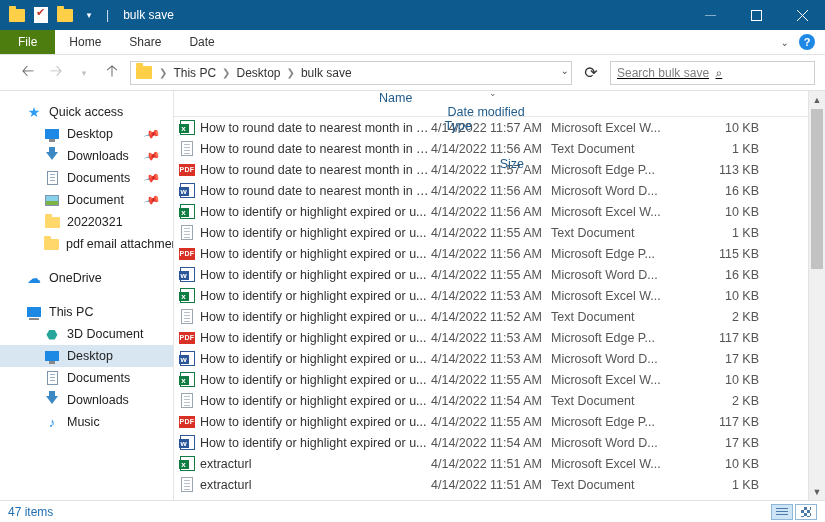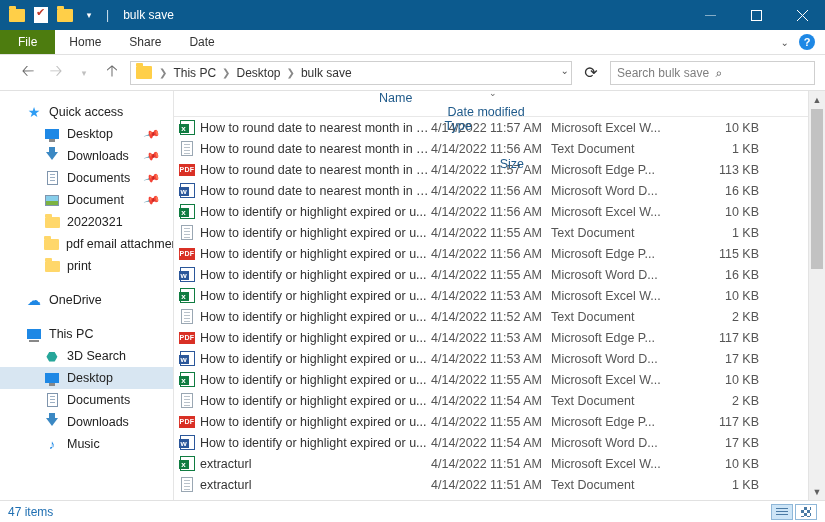--- a/index.html
+++ b/index.html
@@ -27,21 +27,21 @@
 
 .navbar { height:36px; border-bottom:1px solid #e1e1e1; display:flex; align-items:center; padding:0 10px 0 18px; gap:8px;}
 .navbtn { width:20px; height:20px; display:flex; align-items:center; justify-content:center; color:#6b6b6b;}
 .navbtn.disabled { color:#c0c0c0;}
 .crumb-bar { flex:1; height:24px; border:1px solid #cfcfcf; display:flex; align-items:center; font-size:12px; background:#fff; position:relative;}
 .crumb-bar .mini-folder { width:18px; height:18px; margin:0 4px; display:flex; align-items:center; justify-content:center;}
 .crumb { padding:0 4px; color:#333;}
 .cs { color:#888; padding:0 2px; font-size:10px;}
 .crumb-drop { position:absolute; right:2px; top:3px; font-size:10px; color:#555;}
 .refresh { width:22px; height:22px; display:flex; align-items:center; justify-content:center; color:#333;}
-.search { width:205px; height:24px; border:1px solid #cfcfcf; display:flex; align-items:center; font-size:12px;}
+.search { width:205px; height:24px; border:1px solid #cfcfcf; display:flex; align-items:center; font-size:12px;text-decoration:underline;}
 .search span { flex:1; color:#7e7e7e; padding-left:6px;}
 .search .mag { padding:0 6px; color:#555;}
 
 .body { display:flex; height:calc(522px - 30px - 25px - 36px - 22px); position:relative;}
 .sidebar { width:174px; border-right:1px solid #e5e5e5; padding-top:10px; font-size:12.5px; color:#222; overflow:hidden;}
 .sb-item { display:flex; align-items:center; height:22px; padding-left:26px; gap:7px; white-space:nowrap; overflow:hidden}
 .sb-item.indent { padding-left:44px;}
 .sb-item.sel { background:#d8e6f2;}
 .sb-group { margin-bottom:12px;}
 .pin { margin-left:auto; margin-right:14px; color:#7a7a7a; font-size:11px; transform:rotate(30deg);}
@@ -213,43 +213,37 @@
             <span class="fold-y"></span>
           </span>
           <span>20220321</span>
         </div>
       <div class="sb-item indent">
           <span class="sb-icon">
             <span class="fold-y"></span>
           </span>
           <span>pdf email attachments</span>
         </div>
-      <div class="sb-item indent">
-          <span class="sb-icon">
-            <span class="fold-y"></span>
-          </span>
-          <span>print</span>
-        </div>
     </div>
     <div class="sb-group">
       <div class="sb-item">
           <span class="sb-icon cloud">☁</span>
           <span>OneDrive</span>
         </div>
     </div>
     <div class="sb-group">
       <div class="sb-item">
           <span class="sb-icon">
             <span class="pc"></span>
           </span>
           <span>This PC</span>
         </div>
       <div class="sb-item indent">
           <span class="sb-icon cube">⬣</span>
-          <span>3D Search</span>
+          <span>3D Document</span>
         </div>
       <div class="sb-item indent sel">
           <span class="sb-icon">
             <span class="desk"></span>
           </span>
           <span>Desktop</span>
         </div>
       <div class="sb-item indent">
           <span class="sb-icon">
             <span class="doc"></span>

